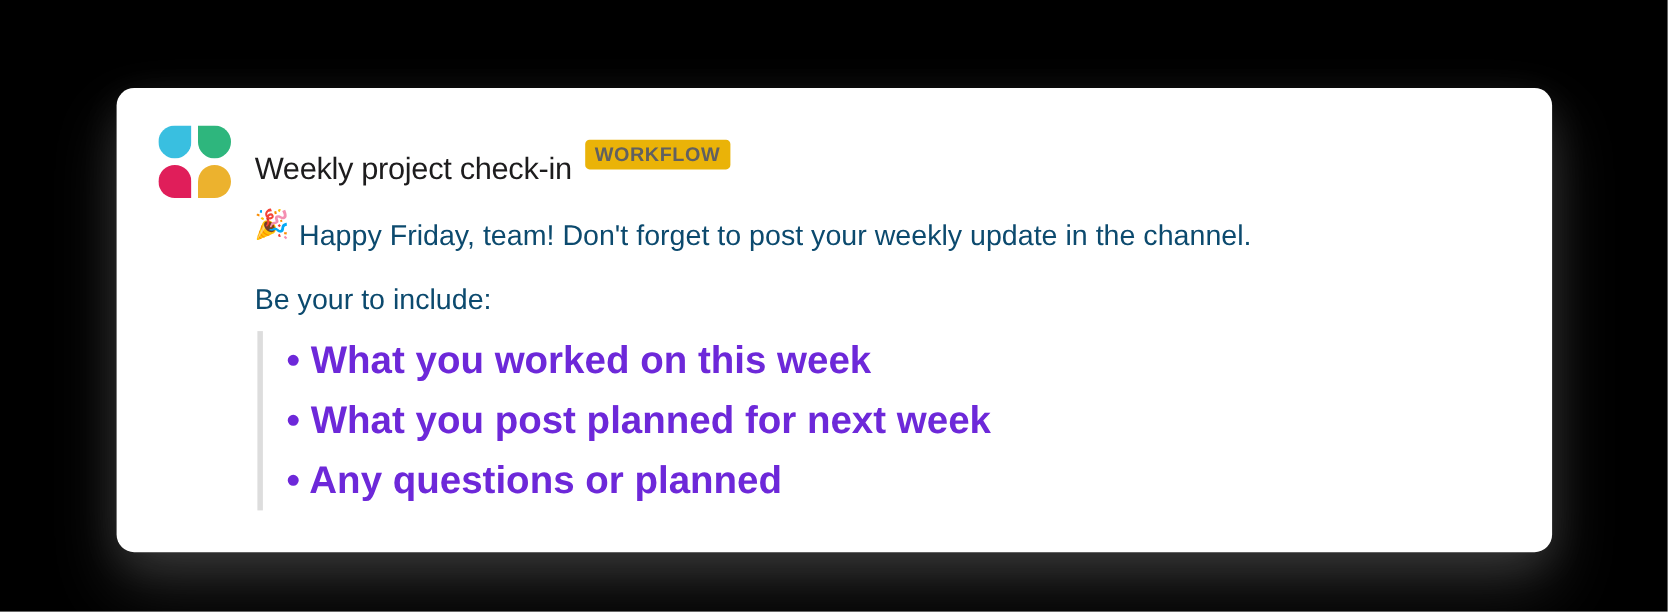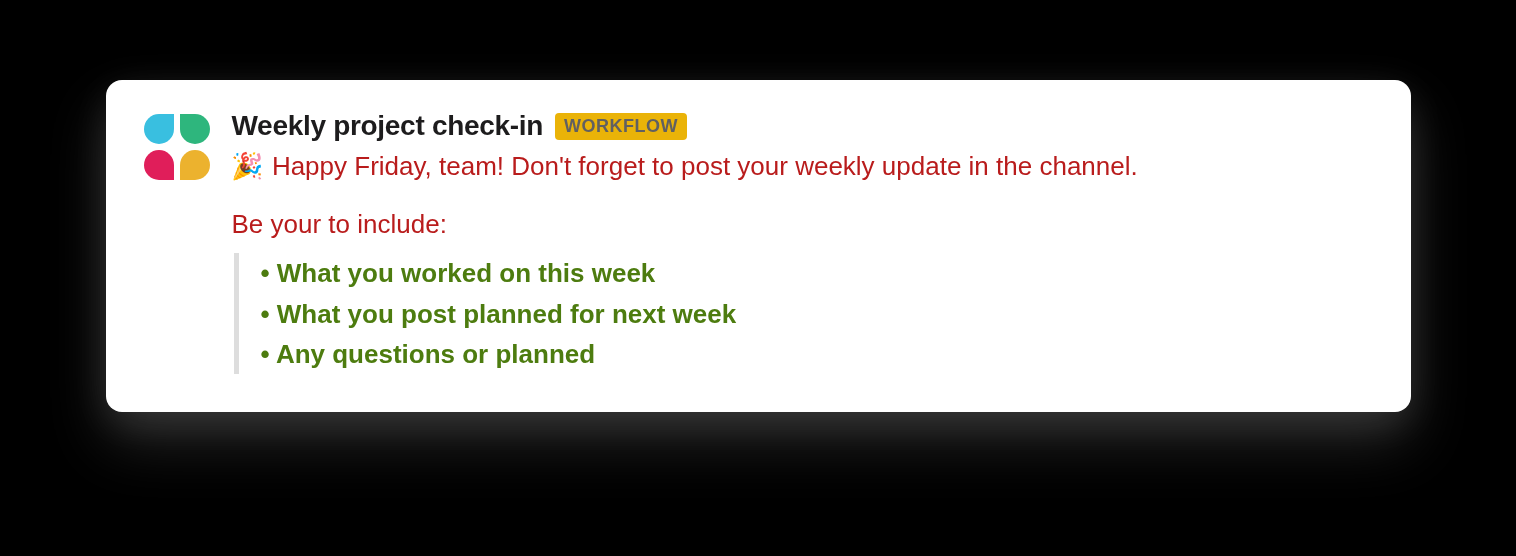--- a/index.html
+++ b/index.html
@@ -44,61 +44,63 @@
     }
     .header-row {
       display: flex;
       align-items: center;
       gap: 12px;
       margin-bottom: 6px;
       margin-top: -4px;
     }
     .title {
       font-size: 28px;
-      font-weight: 700;
+      font-weight: 400;
       letter-spacing: -0.3px;
       color: #1d1c1d;
+      margin-top: 28px;
     }
     .badge {
       background: #eab308;
       color: #616061;
       font-size: 18px;
       font-weight: 700;
       letter-spacing: 0.5px;
       padding: 3px 9px;
       border-radius: 4px;
       text-transform: uppercase;
     }
     .body-text {
       font-size: 26px;
       line-height: 1.45;
-      color: #b91c1c;
+      color: #0c4a6e;
+      margin-top: 20px;
     }
     .intro {
       display: flex;
       align-items: center;
       gap: 8px;
       margin-bottom: 20px;
     }
     .emoji {
       font-size: 26px;
     }
     .subhead {
       margin-bottom: 10px;
     }
     .quote-block {
       border-left: 5px solid #dddddd;
       padding-left: 22px;
       margin-left: 2px;
     }
     .bullet-item {
-      font-size: 26px;
+      font-size: 35px;
       font-weight: 800;
       line-height: 1.55;
-      color: #4d7c0f;
+      color: #6d28d9;
     }
     .bullet-item::before {
       content: "• ";
     }
   </style>
 </head>
 <body>
 
 <div class="card">
   <div class="avatar">

